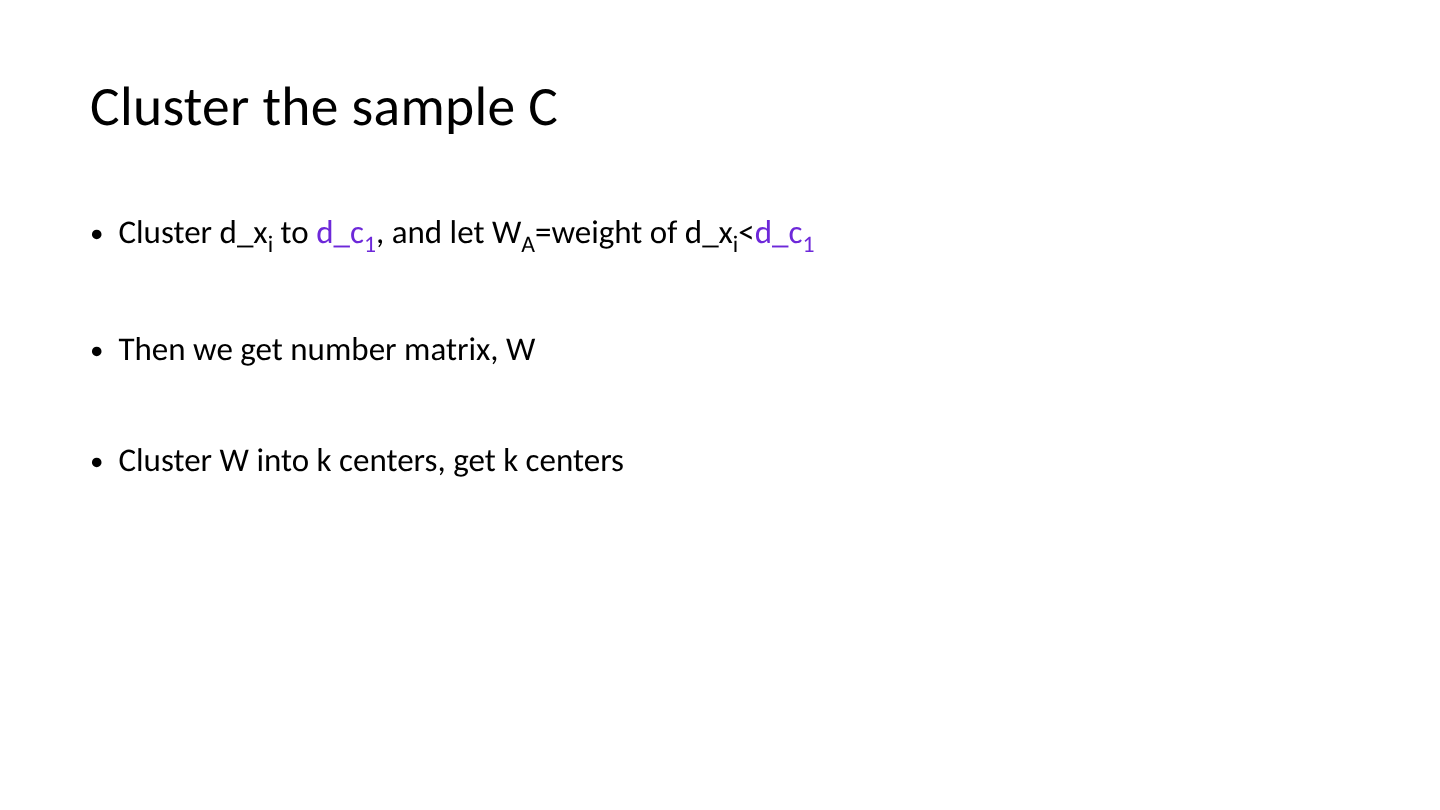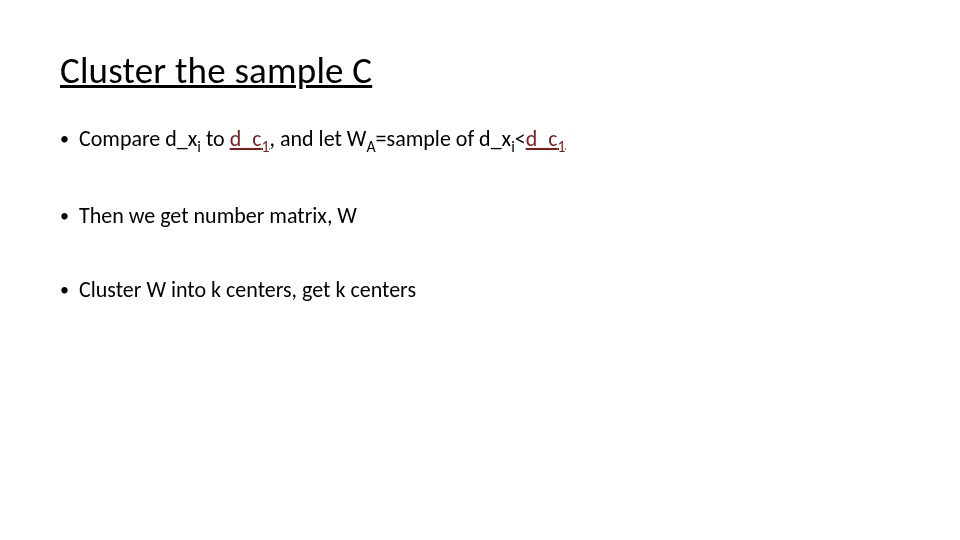--- a/index.html
+++ b/index.html
@@ -16,24 +16,23 @@
     position: relative;
     width: 960px;
     height: 540px;
     box-sizing: border-box;
     padding: 50px 60px 40px 60px;
   }
   .title {
     font-size: 37px;
     font-weight: 400;
     color: #000000;
-    margin: 0 0 32px 0;
+    margin: 0 0 48px 0;
     line-height: 1.15;
     letter-spacing: 0.2px;
-    text-decoration: underline;
   }
   .bullets {
     font-size: 22px;
     line-height: 1.25;
     color: #000000;
   }
   .bullet {
     margin-bottom: 46px;
     display: flex;
     align-items: flex-start;
@@ -47,37 +46,36 @@
   .btxt {
     flex: 1 1 auto;
   }
   .sub {
     font-size: 0.72em;
     vertical-align: sub;
     position: relative;
     top: 0.08em;
   }
   .red {
-    color: #7f1d1d;
-    text-decoration: underline;
+    color: #6d28d9;
   }
 </style>
 </head>
 <body>
 
 <div class="slide">
 
   <h1 class="title">Cluster the sample C</h1>
 
   <div class="bullets">
 
     <div class="bullet">
       <span class="dot">•</span>
       <span class="btxt">
-        <span>Compare d_x</span><span class="sub">i</span><span> to </span><span class="red"><span>d_c</span><span class="sub">1</span></span><span>, and let W</span><span class="sub">A</span><span>=sample of d_x</span><span class="sub">i</span><span>&lt;</span><span class="red"><span>d_c</span><span class="sub">1</span></span>
+        <span>Cluster d_x</span><span class="sub">i</span><span> to </span><span class="red"><span>d_c</span><span class="sub">1</span></span><span>, and let W</span><span class="sub">A</span><span>=weight of d_x</span><span class="sub">i</span><span>&lt;</span><span class="red"><span>d_c</span><span class="sub">1</span></span>
       </span>
     </div>
 
     <div class="bullet">
       <span class="dot">•</span>
       <span class="btxt">Then we get number matrix, W</span>
     </div>
 
     <div class="bullet">
       <span class="dot">•</span>

